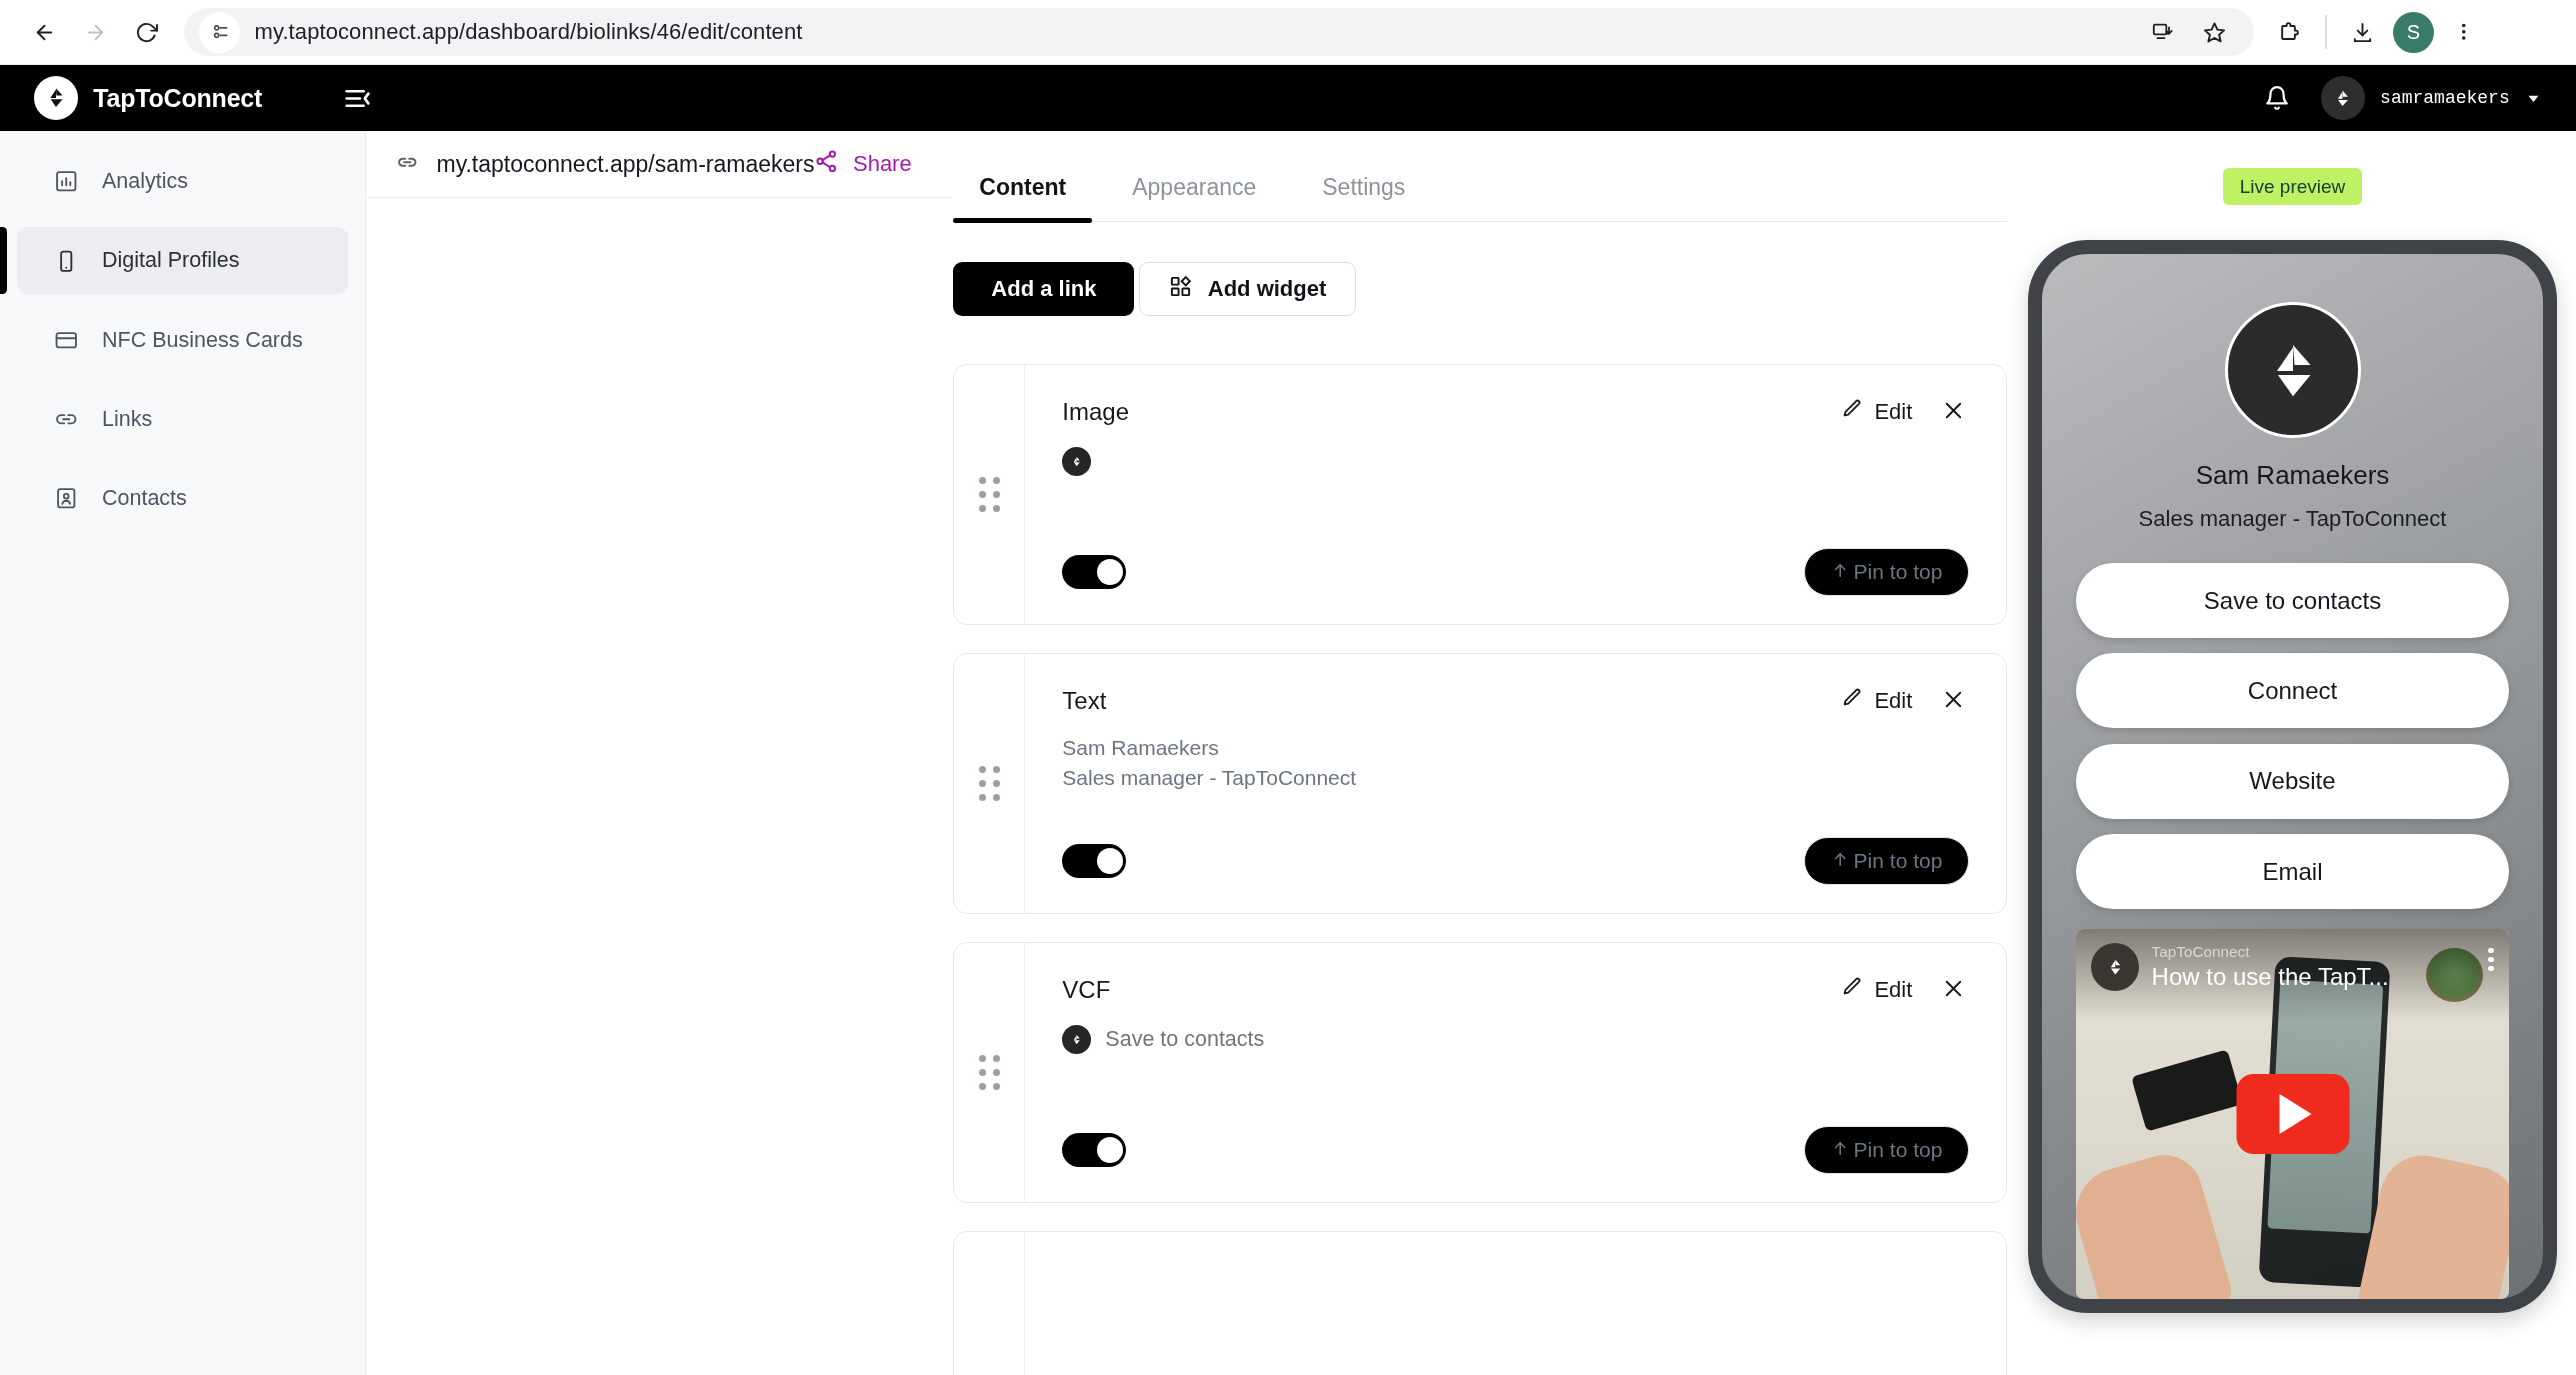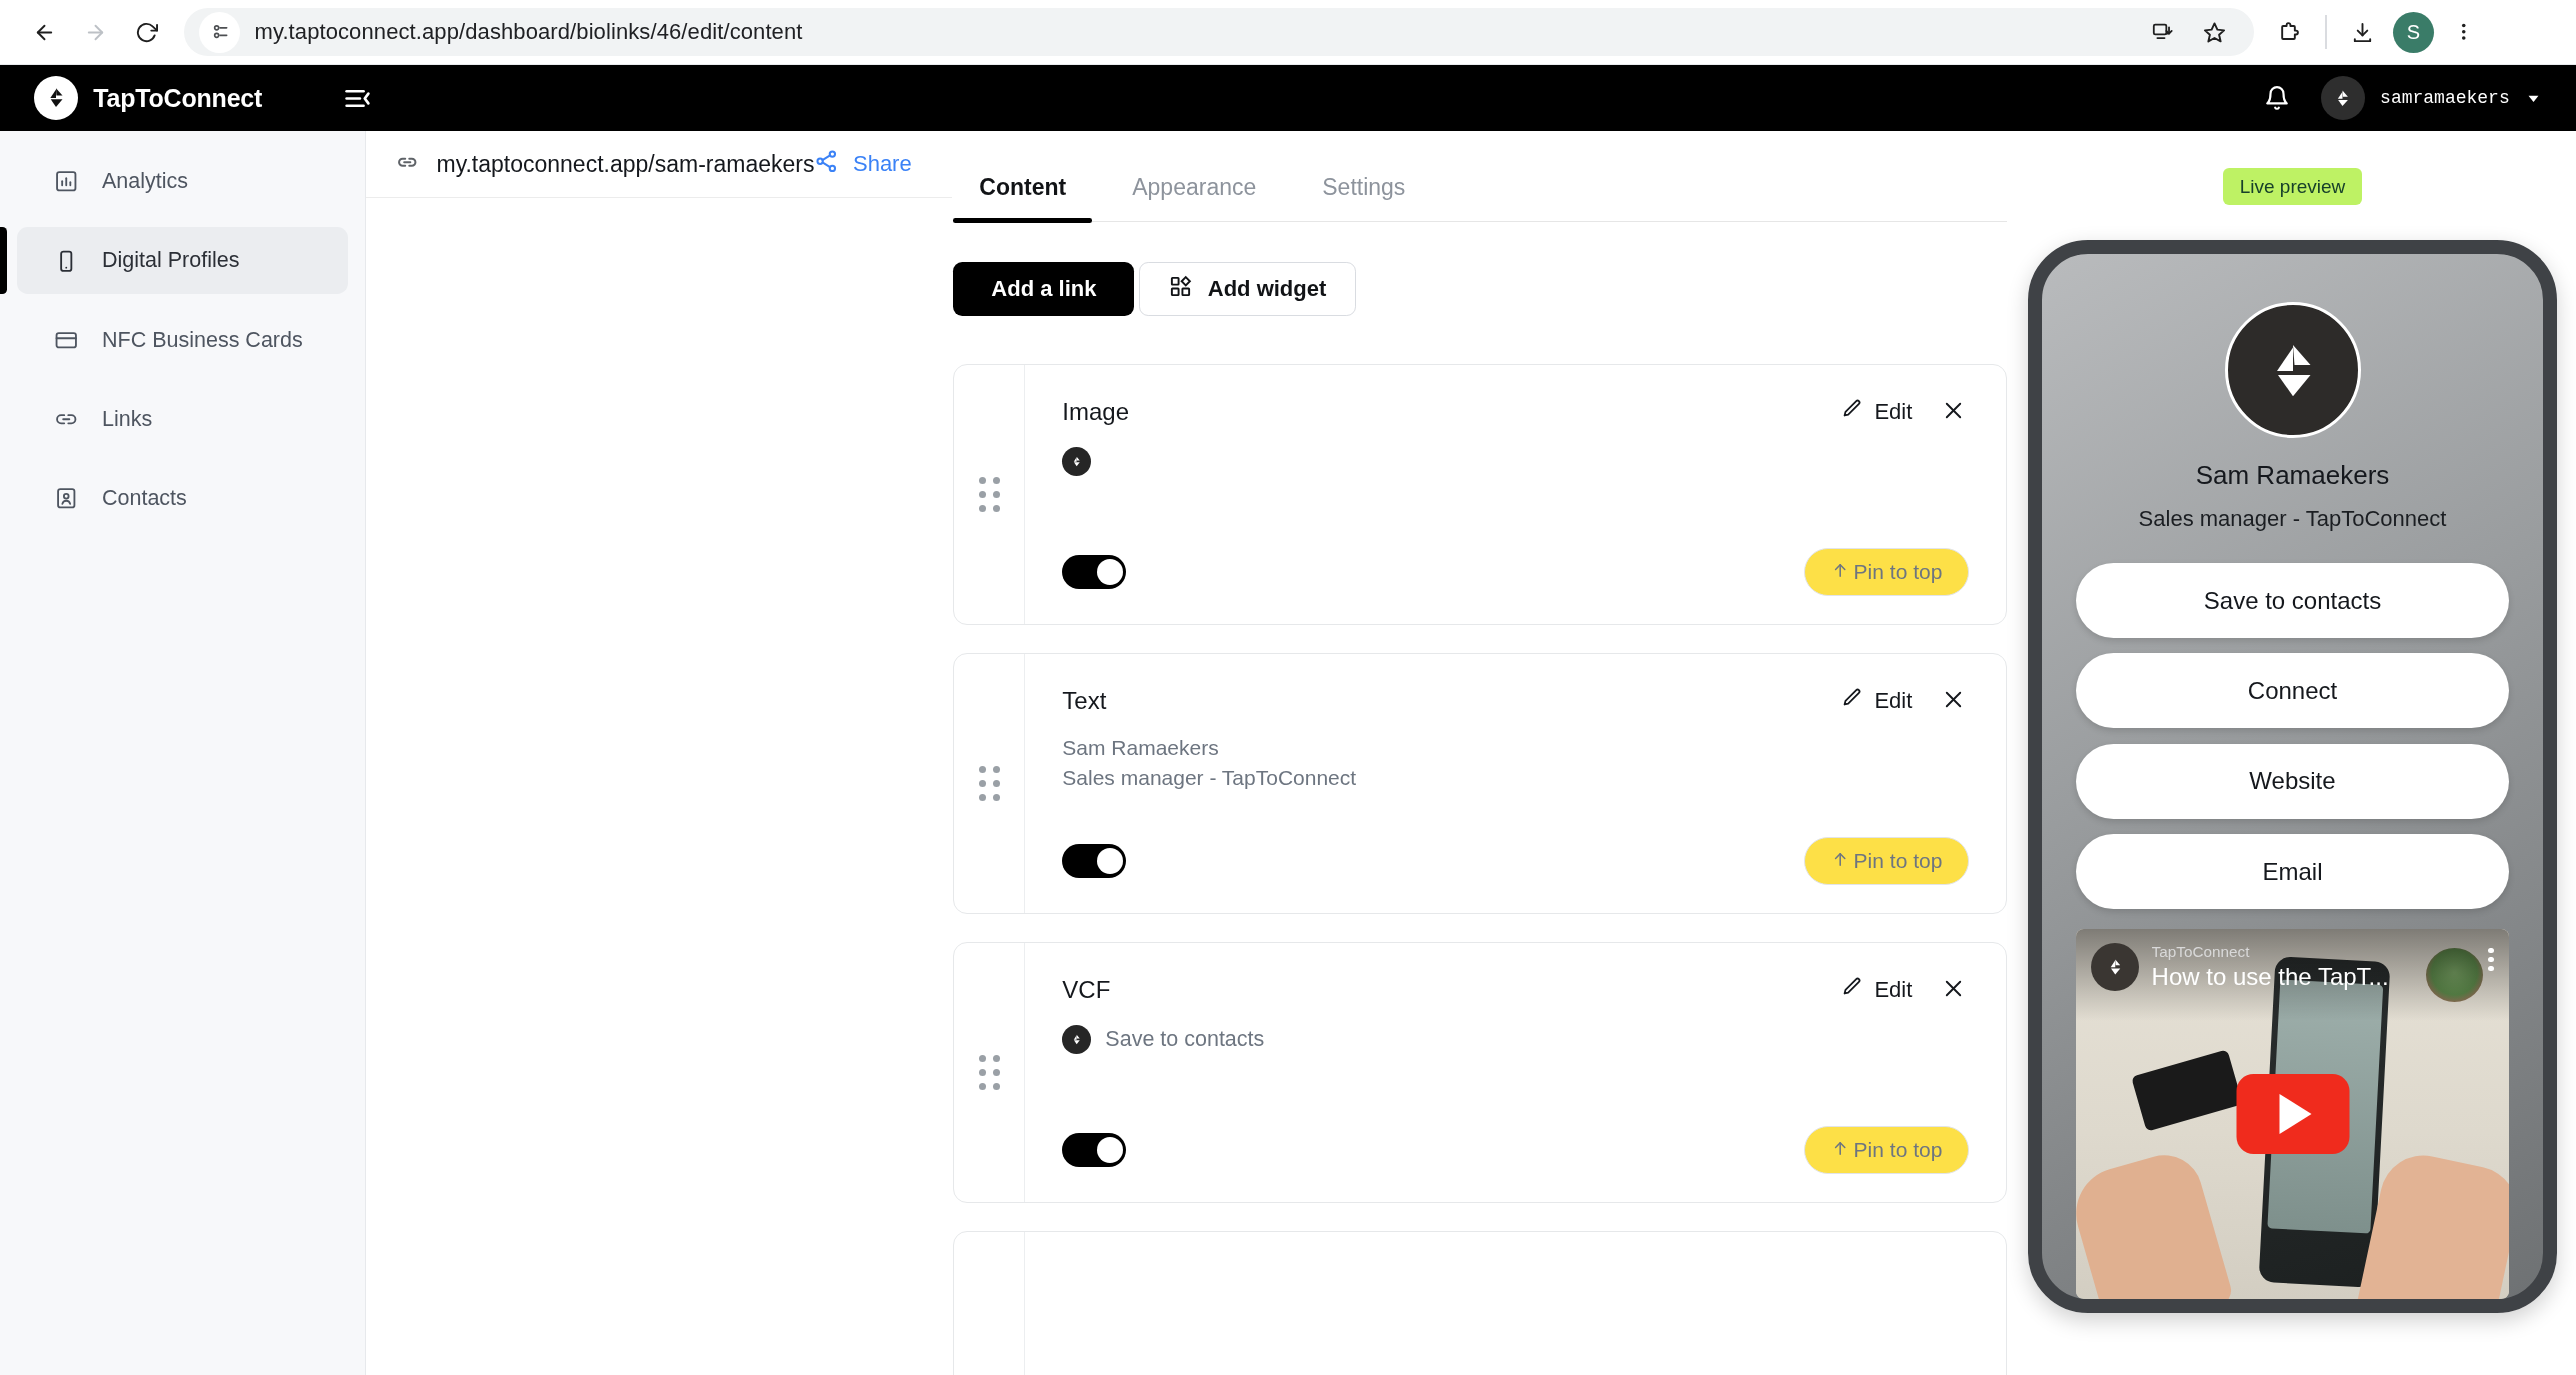--- a/index.html
+++ b/index.html
@@ -173,21 +173,21 @@
     display: flex;
     align-items: center;
     padding: 0 40px 0 29px;
     flex-shrink: 0;
   }
   .profile-url { display: flex; align-items: center; gap: 17px; }
   .profile-url-text { font-size: 23px; color: #15181d; }
   .share-btn {
     margin-left: auto;
     display: flex; align-items: center; gap: 14px;
-    font-size: 22px; color: #3b82f6;
+    font-size: 22px; color: #a21caf;
   }
 
   .main-body { flex: 1; display: flex; overflow: hidden; position: relative; }
 
   .editor-col {
     flex: 1;
     padding: 43px 0 0 0;
     min-width: 0;
     display: flex;
     flex-direction: column;
@@ -301,21 +301,21 @@
   }
   .pin-btn {
     margin-left: auto;
     border: 1.5px solid #e2e4e8;
     border-radius: 766px;
     height: 48px;
     padding: 0 26px;
     display: flex; align-items: center; gap: 4px;
     font-size: 21px;
     color: #6d7580;
-    background: #fde047;
+    background: #000000;
     font-family: inherit;
   }
 
   
   .preview-col {
     width: 567px;
     flex-shrink: 0;
     padding-top: 37px;
     display: flex;
     flex-direction: column;

